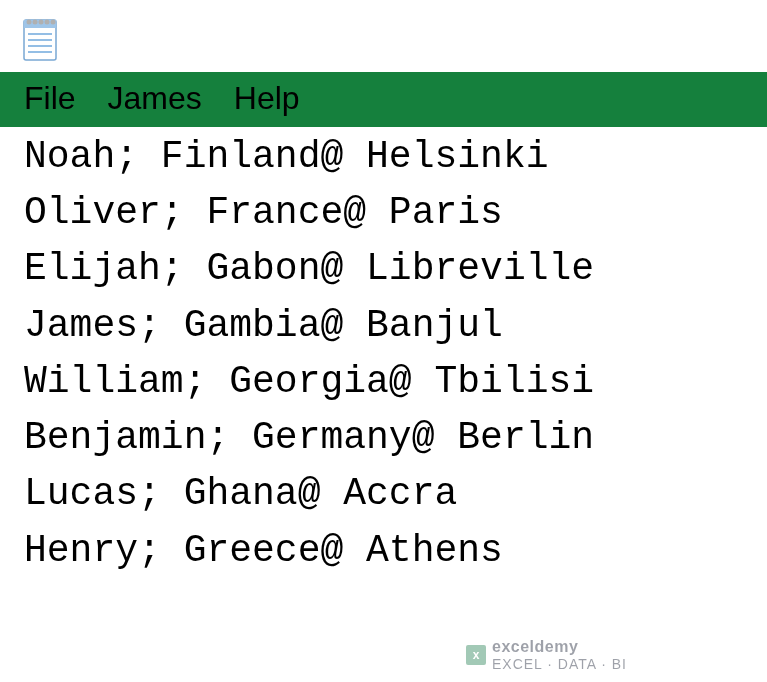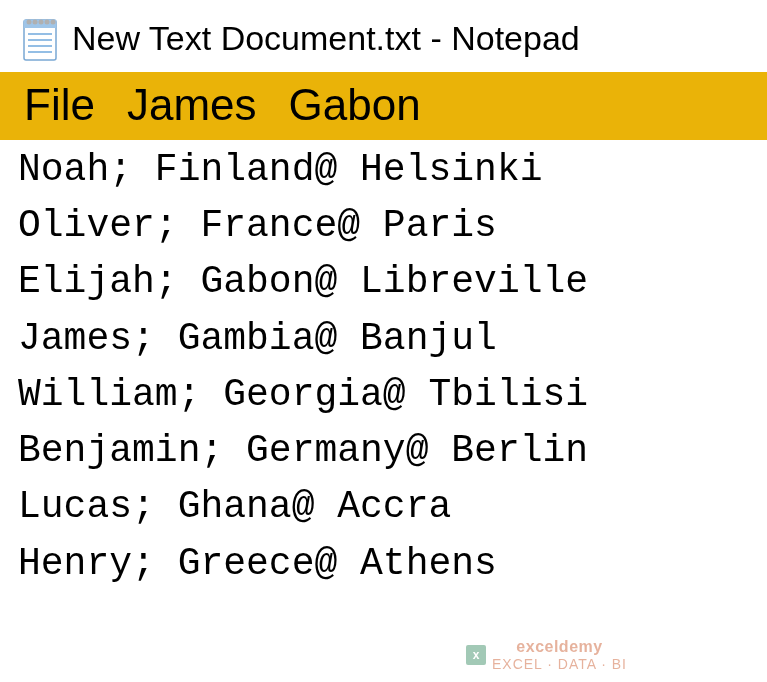--- a/index.html
+++ b/index.html
@@ -34,30 +34,30 @@
     }
     .title-text {
       font-size: 34px;
       color: #000000;
       font-weight: 400;
     }
     .menubar {
       display: flex;
       gap: 32px;
       padding: 8px 24px 10px 24px;
-      background: #eab308;
-      font-size: 44px;
+      background: #15803d;
+      font-size: 32px;
       color: #000000;
     }
     .menu-item {
       cursor: default;
       font-weight: 400;
     }
     .content-area {
-      padding: 2px 18px;
+      padding: 2px 24px;
       font-family: Consolas, "Courier New", monospace;
       font-size: 38px;
       line-height: 1.48;
       color: #000000;
       white-space: pre;
     }
     .watermark {
       position: absolute;
       bottom: 10px;
       right: 140px;
@@ -75,22 +75,21 @@
       display: flex;
       align-items: center;
       justify-content: center;
       color: #fff;
       font-size: 12px;
       font-weight: bold;
     }
     .watermark-text {
       display: flex;
       flex-direction: column;
-      color: #c2410c;
-      text-align: center;
+      color: #0f172a;
     }
     .watermark-main {
       font-size: 16px;
       font-weight: 600;
       letter-spacing: 0.5px;
     }
     .watermark-sub {
       font-size: 14px;
       letter-spacing: 1px;
     }
@@ -107,27 +106,26 @@
       <circle cx="17" cy="10" r="2.5" fill="#b0b0b0"></circle>
       <circle cx="23" cy="10" r="2.5" fill="#b0b0b0"></circle>
       <circle cx="29" cy="10" r="2.5" fill="#b0b0b0"></circle>
       <circle cx="35" cy="10" r="2.5" fill="#b0b0b0"></circle>
       <line x1="10" y1="22" x2="34" y2="22" stroke="#6fa8dc" stroke-width="1.5"></line>
       <line x1="10" y1="28" x2="34" y2="28" stroke="#6fa8dc" stroke-width="1.5"></line>
       <line x1="10" y1="34" x2="34" y2="34" stroke="#6fa8dc" stroke-width="1.5"></line>
       <line x1="10" y1="40" x2="34" y2="40" stroke="#6fa8dc" stroke-width="1.5"></line>
     </svg>
   </span>
-  <span class="title-text">New Text Document.txt - Notepad</span>
 </div>
 
 <div class="menubar">
   <span class="menu-item">File</span>
   <span class="menu-item">James</span>
-  <span class="menu-item">Gabon</span>
+  <span class="menu-item">Help</span>
 </div>
 
 <div class="content-area" id="content-area">Noah; Finland@ Helsinki
 Oliver; France@ Paris
 Elijah; Gabon@ Libreville
 James; Gambia@ Banjul
 William; Georgia@ Tbilisi
 Benjamin; Germany@ Berlin
 Lucas; Ghana@ Accra
 Henry; Greece@ Athens</div>

